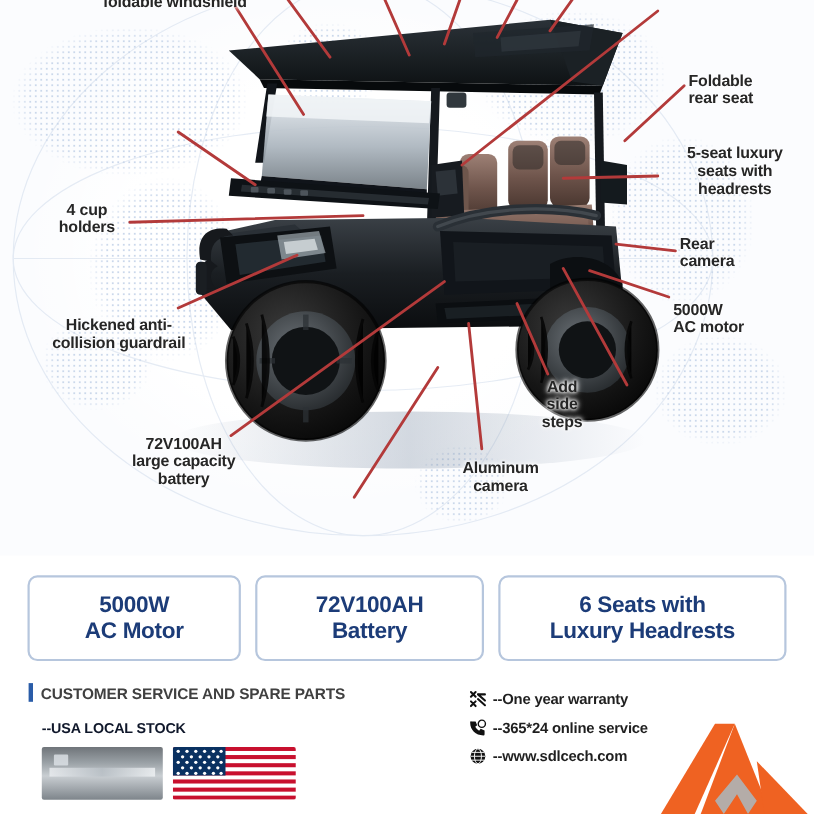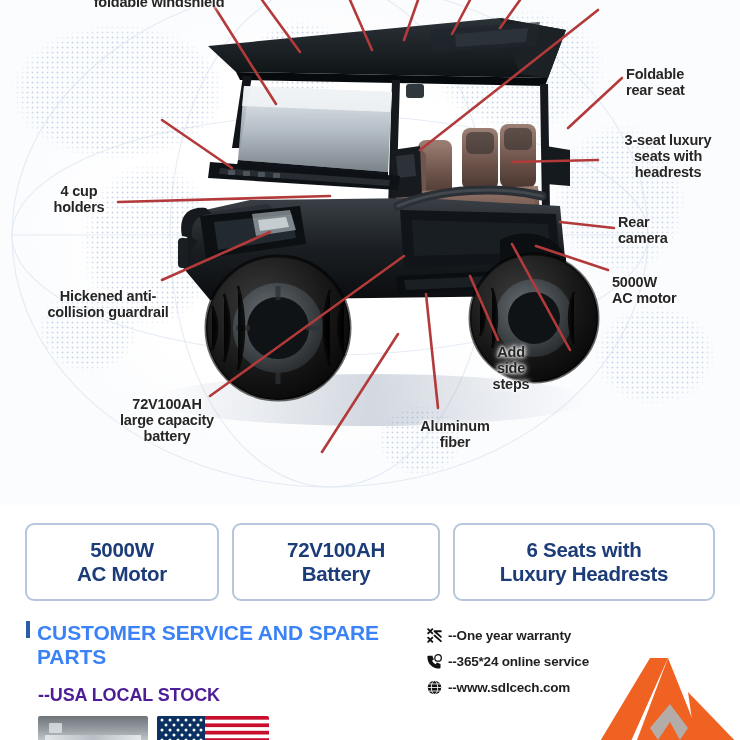--- a/index.html
+++ b/index.html
@@ -94,31 +94,31 @@
   
   #service {
     position:absolute; left:0; top:618px; width:740px; height:122px;
     display:flex;
   }
   .svc-col { position:relative; }
   .svc-col.left  { width:404px; padding-left:26px; }
   .svc-col.right { width:336px; padding-left:10px; }
 
   .svc-head {
-    display:flex; align-items:flex-start;
-    font-weight:bold; font-size:21px; color:#3b82f6;
+    display:flex; align-items:center;
+    font-weight:bold; font-size:14px; color:#404040;
     letter-spacing:-.1px;
     margin-top:3px;
   }
   .svc-bar {
     width:4px; height:17px; background:#2a5ca8;
     margin-right:7px; flex:0 0 auto;
   }
   .svc-sub {
-    font-weight:bold; font-size:18px; color:#4c1d95;
+    font-weight:bold; font-size:13px; color:#0f172a;
     margin:16px 0 0 12px; letter-spacing:-.1px;
   }
   .thumbs { display:flex; gap:9px; margin:10px 0 0 12px; }
   .thumb-photo {
     width:110px; height:48px; border-radius:2px;
     background:
       linear-gradient(180deg,#6f7479 0%, #9aa1a6 30%, #c9ced2 55%, #7e858b 100%);
     position:relative; overflow:hidden;
   }
   .thumb-photo:after{
@@ -332,21 +332,21 @@
     </g>
   </svg>
 
   <div class="lbl c" style="left:44px; top:-6px; width:230px;">foldable windshield</div>
 
 
 
   <div class="lbl l" style="left:626px; top:66px; width:110px;">Foldable
 rear seat</div>
 
-  <div class="lbl c" style="left:600px; top:132px; width:136px;">3-seat luxury
+  <div class="lbl c" style="left:600px; top:132px; width:136px;">5-seat luxury
 seats with
 headrests</div>
 
   <div class="lbl c" style="left:34px; top:183px; width:90px;">4 cup
 holders</div>
 
   <div class="lbl l" style="left:618px; top:214px; width:100px;">Rear
 camera</div>
 
   <div class="lbl l" style="left:612px; top:274px; width:110px;">5000W
@@ -358,21 +358,21 @@
 
   <div class="lbl c" style="left:482px; top:344px; width:58px;">Add
 side
 steps</div>
 
   <div class="lbl c" style="left:96px; top:396px; width:142px;">72V100AH
 large capacity
 battery</div>
 
   <div class="lbl c" style="left:398px; top:418px; width:114px;">Aluminum
-fiber</div>
+camera</div>
 
 </div>
 
 <div id="specs">
   <div class="specbox">5000W
 AC Motor</div>
   <div class="specbox">72V100AH
 Battery</div>
   <div class="specbox">6 Seats with
 Luxury Headrests</div>

